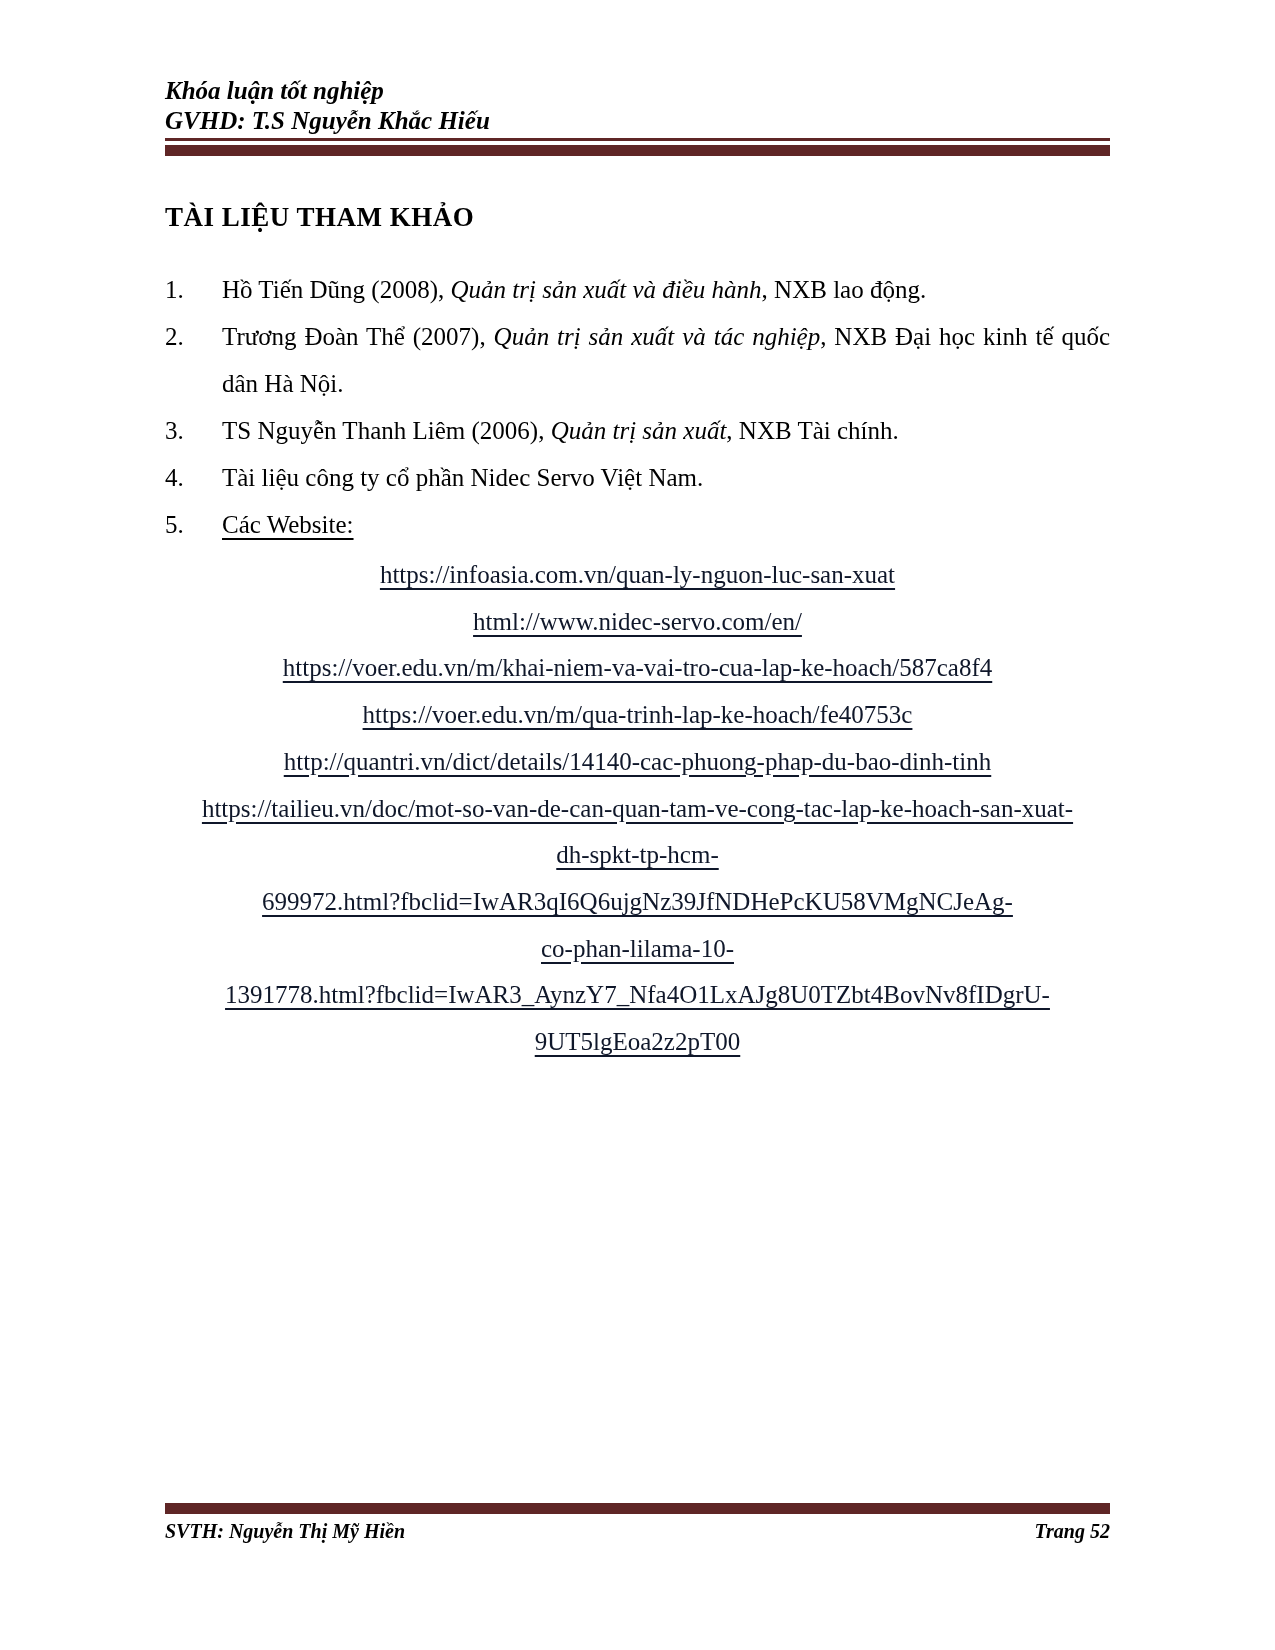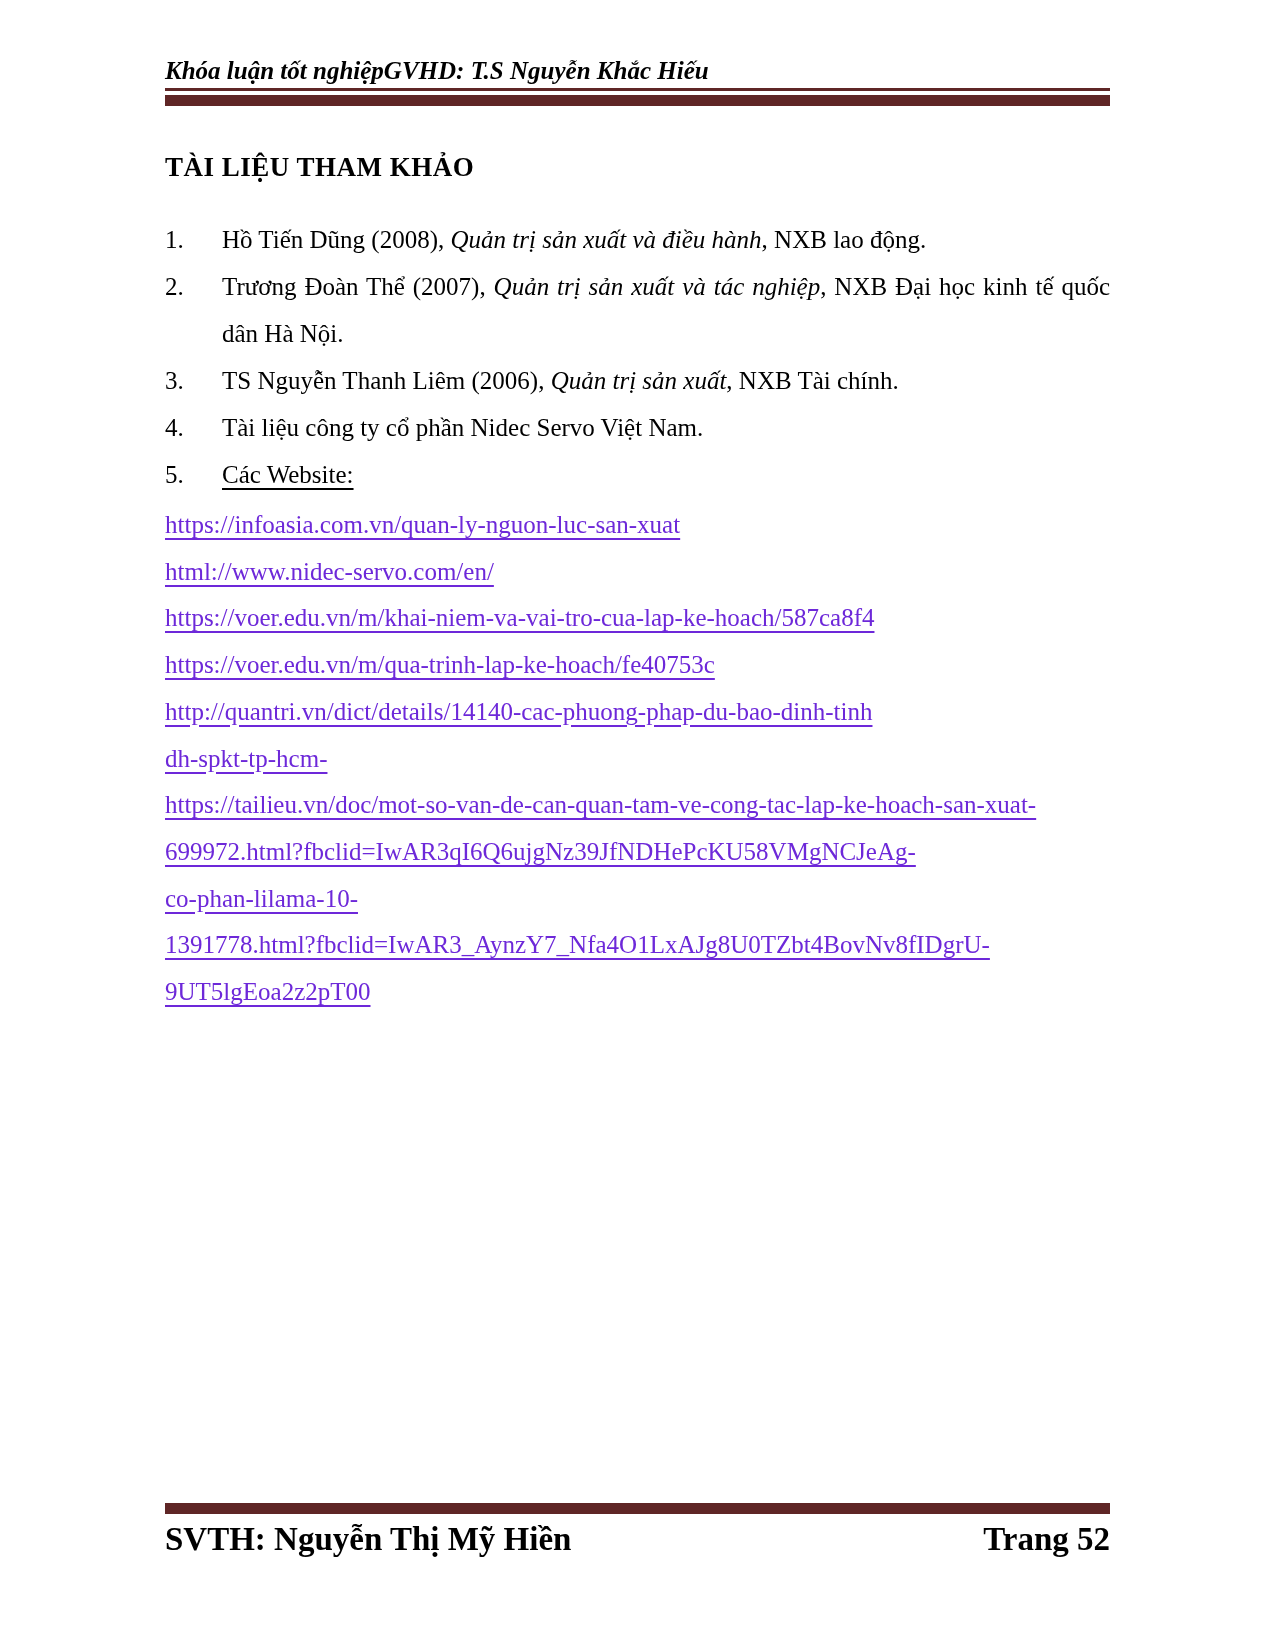--- a/index.html
+++ b/index.html
@@ -11,27 +11,29 @@
     background: #ffffff;
     font-family: "Liberation Serif", "DejaVu Serif", serif;
     color: #000000;
     overflow: hidden;
     box-sizing: border-box;
   }
   .content { padding: 0 165px; }
 
   
   .header-row {
-    margin-top: 56px;
+    margin-top: 76px;
     display: flex;
+    justify-content: space-between;
     align-items: baseline;
     font-size: 25px;
     font-weight: bold;
     font-style: italic;
     line-height: 30px;
+    flex-direction: column;
   }
   .rule-thin  { margin-top: 2px; height: 3px; background: #5F2626; }
   .rule-gap   { height: 4px; background: transparent; }
   .rule-thick { height: 11px; background: #5F2626; }
 
   
   .doc-title {
     margin-top: 44px;
     text-align: left;
     font-size: 27px;
@@ -43,44 +45,45 @@
   
   .ref-list { margin-top: 32px; font-size: 25px; line-height: 47px; }
   .ref-item { display: flex; }
   .ref-num  { flex: 0 0 57px; }
   .ref-text { flex: 1 1 auto; text-align: justify; }
   .ref-text i { }
   .u { text-decoration: underline; text-decoration-thickness: 2px; text-underline-offset: 5px; margin-top: 40px; }
 
   
   .link-list { margin-top: 4px; font-size: 25px; line-height: 46.7px; }
-  .url-link { color: #6d28d9; text-decoration: none; cursor: pointer; }
+  .url-link { color: #0f172a; text-decoration: none; cursor: pointer; text-align: center; }
   .url-line {
     display: block;
     text-decoration: underline;
     text-decoration-thickness: 2px;
     text-underline-offset: 5px;
     white-space: nowrap;
   }
 
   
   .footer {
     position: absolute;
     left: 165px;
     right: 165px;
     top: 1503px;
   }
   .footer-bar { height: 11px; background: #5F2626; }
   .footer-row {
-    margin-top: 10px;
+    margin-top: 2px;
     display: flex;
     justify-content: space-between;
     align-items: baseline;
-    font-size: 33px;
+    font-size: 20px;
     font-weight: bold;
+    font-style: italic;
     line-height: 30px;
   }
 </style>
 </head>
 <body>
 
 <div class="page">
   <div class="content">
 
     <div class="header-row">
@@ -116,22 +119,22 @@
       </div>
     </div>
 
     <div class="link-list">
       <a class="url-link"><span class="url-line">https://infoasia.com.vn/quan-ly-nguon-luc-san-xuat</span></a>
       <a class="url-link"><span class="url-line">html://www.nidec-servo.com/en/</span></a>
       <a class="url-link"><span class="url-line">https://voer.edu.vn/m/khai-niem-va-vai-tro-cua-lap-ke-hoach/587ca8f4</span></a>
       <a class="url-link"><span class="url-line">https://voer.edu.vn/m/qua-trinh-lap-ke-hoach/fe40753c</span></a>
       <a class="url-link"><span class="url-line">http://quantri.vn/dict/details/14140-cac-phuong-phap-du-bao-dinh-tinh</span></a>
       <a class="url-link">
+        <span class="url-line">https://tailieu.vn/doc/mot-so-van-de-can-quan-tam-ve-cong-tac-lap-ke-hoach-san-xuat-</span>
         <span class="url-line">dh-spkt-tp-hcm-</span>
-        <span class="url-line">https://tailieu.vn/doc/mot-so-van-de-can-quan-tam-ve-cong-tac-lap-ke-hoach-san-xuat-</span>
         <span class="url-line">699972.html?fbclid=IwAR3qI6Q6ujgNz39JfNDHePcKU58VMgNCJeAg-</span>
       </a>
       <a class="url-link">
         <span class="url-line">co-phan-lilama-10-</span>
         <span class="url-line">1391778.html?fbclid=IwAR3_AynzY7_Nfa4O1LxAJg8U0TZbt4BovNv8fIDgrU-</span>
         <span class="url-line">9UT5lgEoa2z2pT00</span>
       </a>
     </div>
 
   </div>

